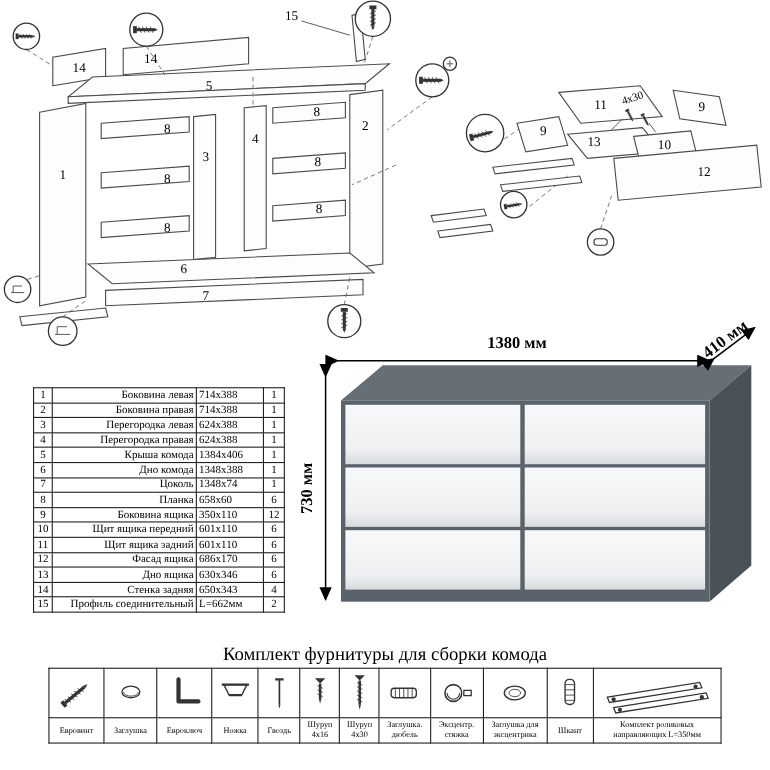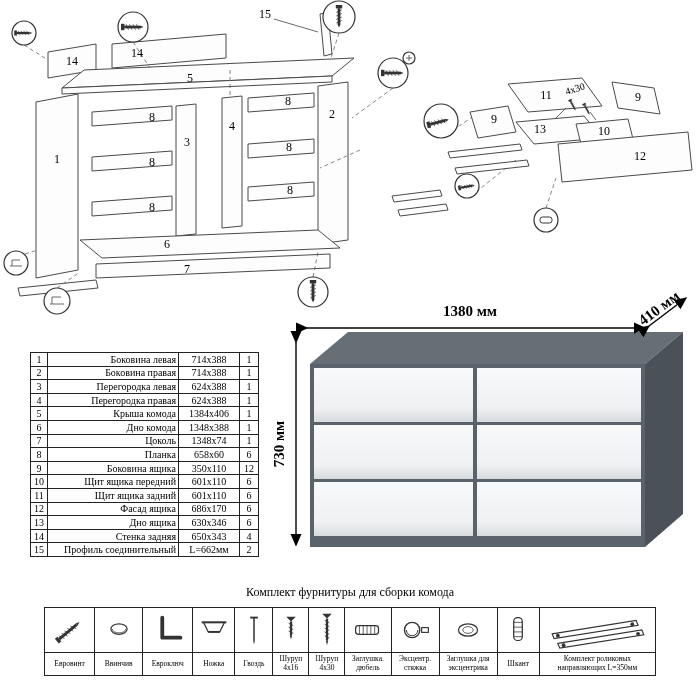--- a/index.html
+++ b/index.html
@@ -12,27 +12,27 @@
   .lead{stroke:#444;stroke-width:0.8;fill:none;}
   .callout{fill:#fff;stroke:#333;stroke-width:1.2;}
   .plabel{font-size:12px;fill:#000;text-anchor:middle;}
   .note{font-size:10px;fill:#000;text-anchor:middle;}
   
   .parts{position:absolute;left:30px;top:352px;width:218px;border-collapse:collapse;table-layout:fixed;}
   .parts td{border:1px solid #222;font-size:10px;line-height:11px;height:12.6px;padding:0 2px;
             overflow:hidden;white-space:nowrap;}
   .parts .c-num{width:16px;text-align:center;padding:0;}
   .parts .c-name{width:126px;text-align:right;}
-  .parts .c-size{width:56px;text-align:center;}
+  .parts .c-size{width:56px;}
   .parts .c-qty{width:18px;text-align:center;padding:0;}
   
   .dresser{position:absolute;left:270px;top:292px;}
   .dim{font-weight:bold;font-size:15px;fill:#000;text-anchor:middle;}
   
-  .hw-title{position:absolute;left:0;top:585px;width:700px;text-align:center;font-size:12px;}
+  .hw-title{position:absolute;left:0;top:585px;width:700px;text-align:center;font-size:17px;}
   .hw{position:absolute;left:44px;top:607px;width:612px;border-collapse:collapse;table-layout:fixed;padding-left:32px;}
   .hw td{border:1px solid #222;text-align:center;vertical-align:middle;padding:0;overflow:hidden;}
   .hw .icon-row td{height:44px;}
   .hw .name-row td{font-size:7.5px;line-height:8.6px;height:20px;padding:1px;}
   .hw .qty-row td{font-size:12px;height:16px;}
   .hwicon{display:block;margin:0 auto;}
 </style>
 </head>
 <body>
 
@@ -423,21 +423,21 @@
             <polygon points="14,36 102,22 104,27 16,41" fill="#fff" stroke="#333" stroke-width="1.2"></polygon>
             <circle cx="14" cy="28" r="2" fill="#333"></circle>
             <circle cx="92" cy="16" r="2" fill="#333"></circle>
             <circle cx="20" cy="38" r="2" fill="#333"></circle>
             <circle cx="98" cy="26" r="2" fill="#333"></circle>
           </svg>
         </td>
       </tr>
       <tr class="name-row">
         <td>Евровинт</td>
-        <td>Ввинчив</td>
+        <td>Заглушка</td>
         <td>Евроключ</td>
         <td>Ножка</td>
         <td>Гвоздь</td>
         <td>Шуруп 4x16</td>
         <td>Шуруп 4x30</td>
         <td>Заглушка. дюбель</td>
         <td>Эксцентр. стяжка</td>
         <td>Заглушка для эксцентрика</td>
         <td>Шкант</td>
         <td>Комплект роликовых направляющих L=350мм</td>

